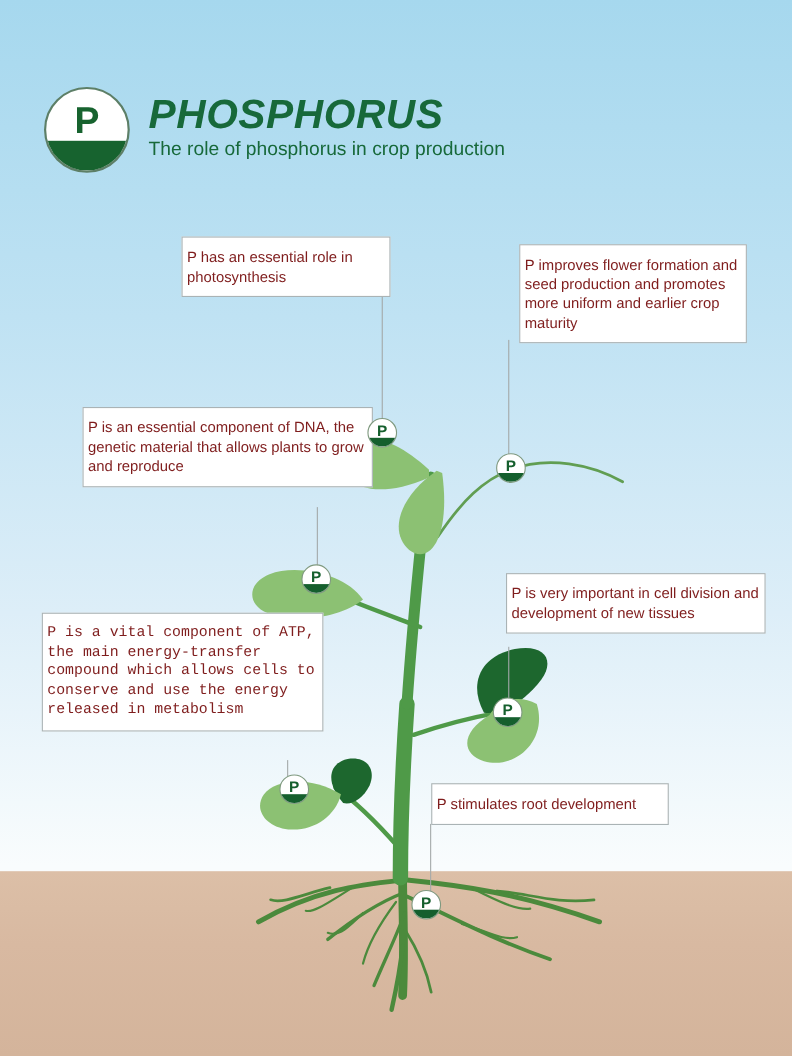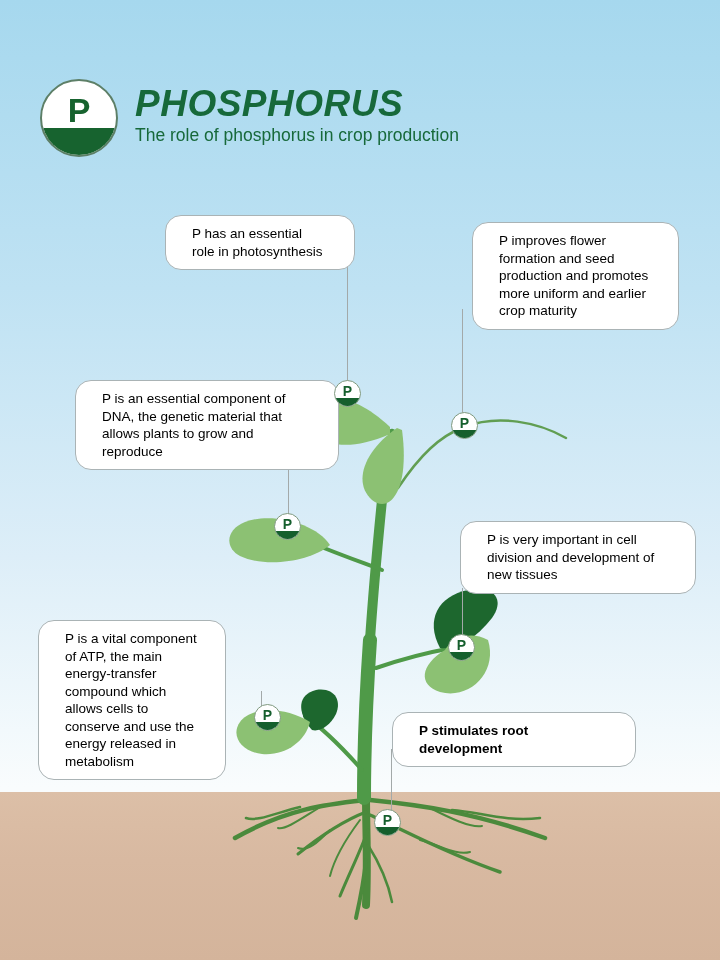--- a/index.html
+++ b/index.html
@@ -20,29 +20,29 @@
     background:#ffffff; border:2px solid #5d7f67; box-sizing:border-box; overflow:hidden;
     display:flex; align-items:center; justify-content:center;
   }
   .badge .badge-bottom { position:absolute; left:0; right:0; bottom:0; height:36%; background:#17632f; }
   .badge .badge-letter { position:relative; font-size:34px; font-weight:bold; color:#17632f; transform:translateY(-8px); }
   .title-block { margin-left:17px; padding-top:6px; }
   .title { font-size:37px; font-weight:bold; color:#17693a; letter-spacing:0.5px; line-height:1.0;font-style:italic; }
   .subtitle { font-size:17.5px; font-weight:normal; color:#17693a; margin-top:3px; }
   
   .callout {
-    position:absolute; background:#ffffff; border:1px solid #aab3b5; border-radius:16px;
-    padding:9px 26px; font-size:13.5px; line-height:1.3; color:#000000; box-sizing:border-box;
+    position:absolute; background:#ffffff; border:1px solid #aab3b5; border-radius:0;
+    padding:9px 4px; font-size:13.5px; line-height:1.3; color:#7f1d1d; box-sizing:border-box;
   }
   #callout-photosynthesis { left:165px; top:215px; width:190px; }
   #callout-flower        { left:472px; top:222px; width:207px; }
-  #callout-dna           { left:75px;  top:380px; width:264px; }
-  #callout-atp           { left:38px;  top:620px; width:188px; }
+  #callout-dna           { left:75px;  top:370px; width:264px; }
+  #callout-atp           { left:38px;  top:557px; width:256px;font-family:Liberation Mono, monospace; }
   #callout-cell          { left:460px; top:521px; width:236px; }
-  #callout-root          { left:392px; top:712px; width:244px;font-weight:bold; }
+  #callout-root          { left:392px; top:712px; width:216px; }
   
   .connector { position:absolute; width:1px; background:#a3a9a9; }
   #line-photosynthesis { left:347px; top:266px; height:116px; }
   #line-flower         { left:462px; top:309px; height:105px; }
   #line-dna            { left:288px; top:461px; height:54px;  }
   #line-atp            { left:261px; top:691px; height:15px;  }
   #line-cell           { left:462px; top:588px; height:48px;  }
   #line-root           { left:391px; top:749px; height:62px;  }
   
   .p-marker {

